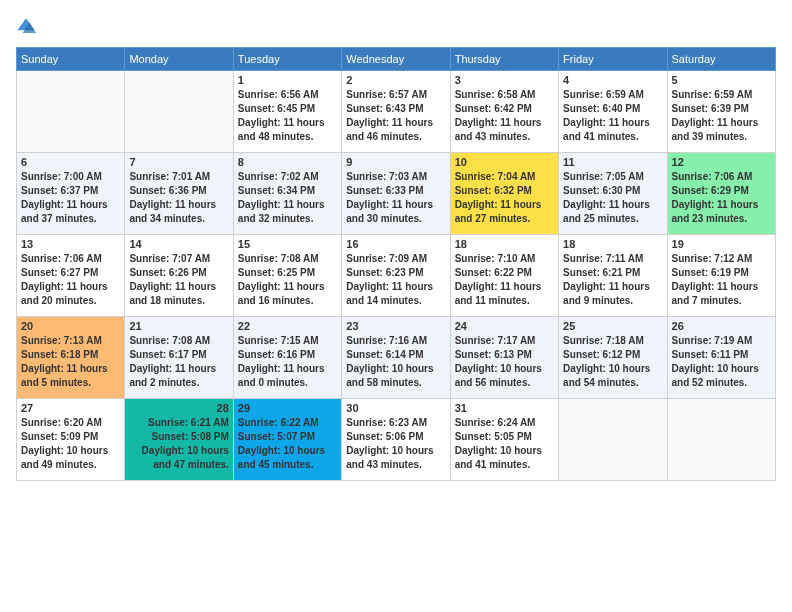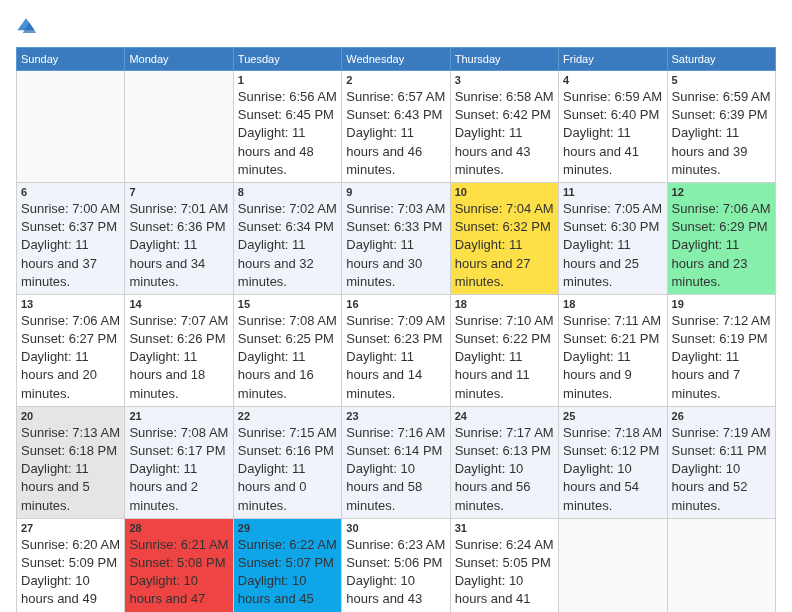--- a/index.html
+++ b/index.html
@@ -83,21 +83,22 @@
     .day-num {
       font-size: 11px;
       font-weight: bold;
       color: #333;
       display: block;
       margin-bottom: 2px;
     }
     .day-info {
       color: #333;
       line-height: 1.4;
-      font-size: 13px;
+      font-size: 10px;
+      font-weight: bold;
     }
     .empty-cell {
       background: #f9f9f9 !important;
     }
   </style>
 </head>
 <body>
 
 <div class="page">
   <div class="header">
@@ -246,21 +247,21 @@
 Daylight: 11 hours and 9 minutes.</div>
           </td>
           <td style="background: rgb(255, 255, 255);">
             <span class="day-num">19</span>
             <div class="day-info" style="white-space: pre-line;">Sunrise: 7:12 AM
 Sunset: 6:19 PM
 Daylight: 11 hours and 7 minutes.</div>
           </td>
         </tr>
         <tr>
-          <td style="background: #e5e5e5;">
+          <td style="background: #fdba74;">
             <span class="day-num">20</span>
             <div class="day-info" style="white-space: pre-line;">Sunrise: 7:13 AM
 Sunset: 6:18 PM
 Daylight: 11 hours and 5 minutes.</div>
           </td>
           <td style="background: rgb(240, 244, 250);">
             <span class="day-num">21</span>
             <div class="day-info" style="white-space: pre-line;">Sunrise: 7:08 AM
 Sunset: 6:17 PM
 Daylight: 11 hours and 2 minutes.</div>
@@ -296,21 +297,21 @@
 Daylight: 10 hours and 52 minutes.</div>
           </td>
         </tr>
         <tr>
           <td style="background: rgb(255, 255, 255);">
             <span class="day-num">27</span>
             <div class="day-info" style="white-space: pre-line;">Sunrise: 6:20 AM
 Sunset: 5:09 PM
 Daylight: 10 hours and 49 minutes.</div>
           </td>
-          <td style="background: #ef4444;">
+          <td style="background: #14b8a6; text-align: right;">
             <span class="day-num">28</span>
             <div class="day-info" style="white-space: pre-line;">Sunrise: 6:21 AM
 Sunset: 5:08 PM
 Daylight: 10 hours and 47 minutes.</div>
           </td>
           <td style="background: #0ea5e9;">
             <span class="day-num">29</span>
             <div class="day-info" style="white-space: pre-line;">Sunrise: 6:22 AM
 Sunset: 5:07 PM
 Daylight: 10 hours and 45 minutes.</div>

